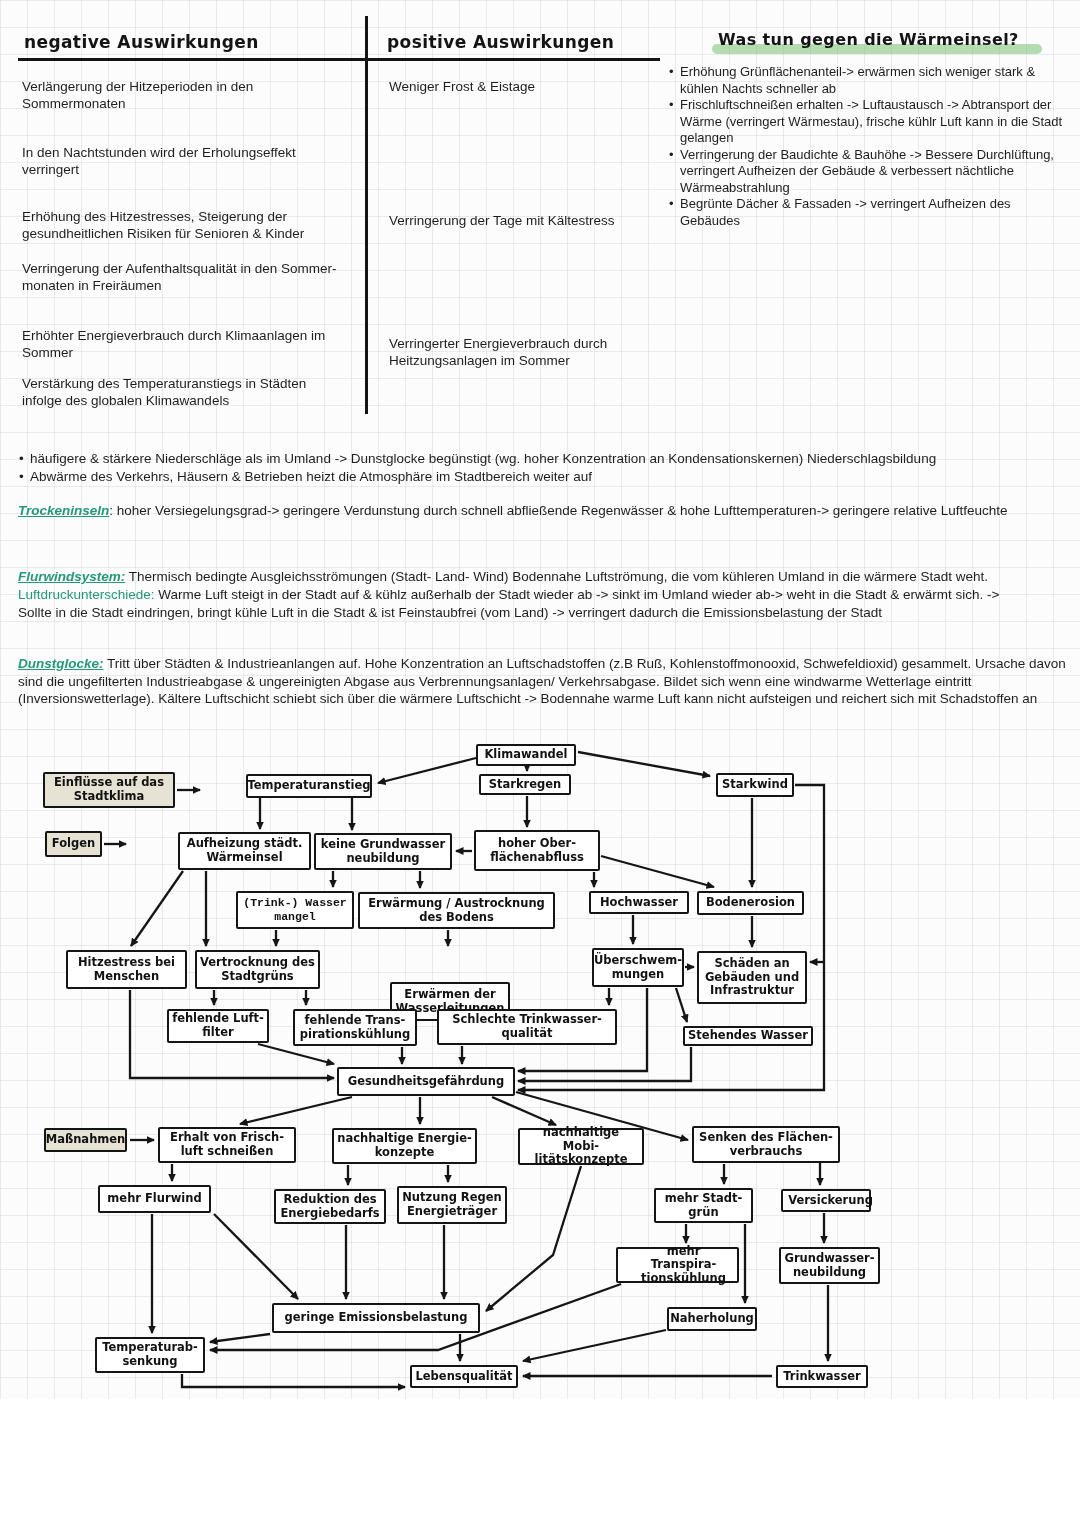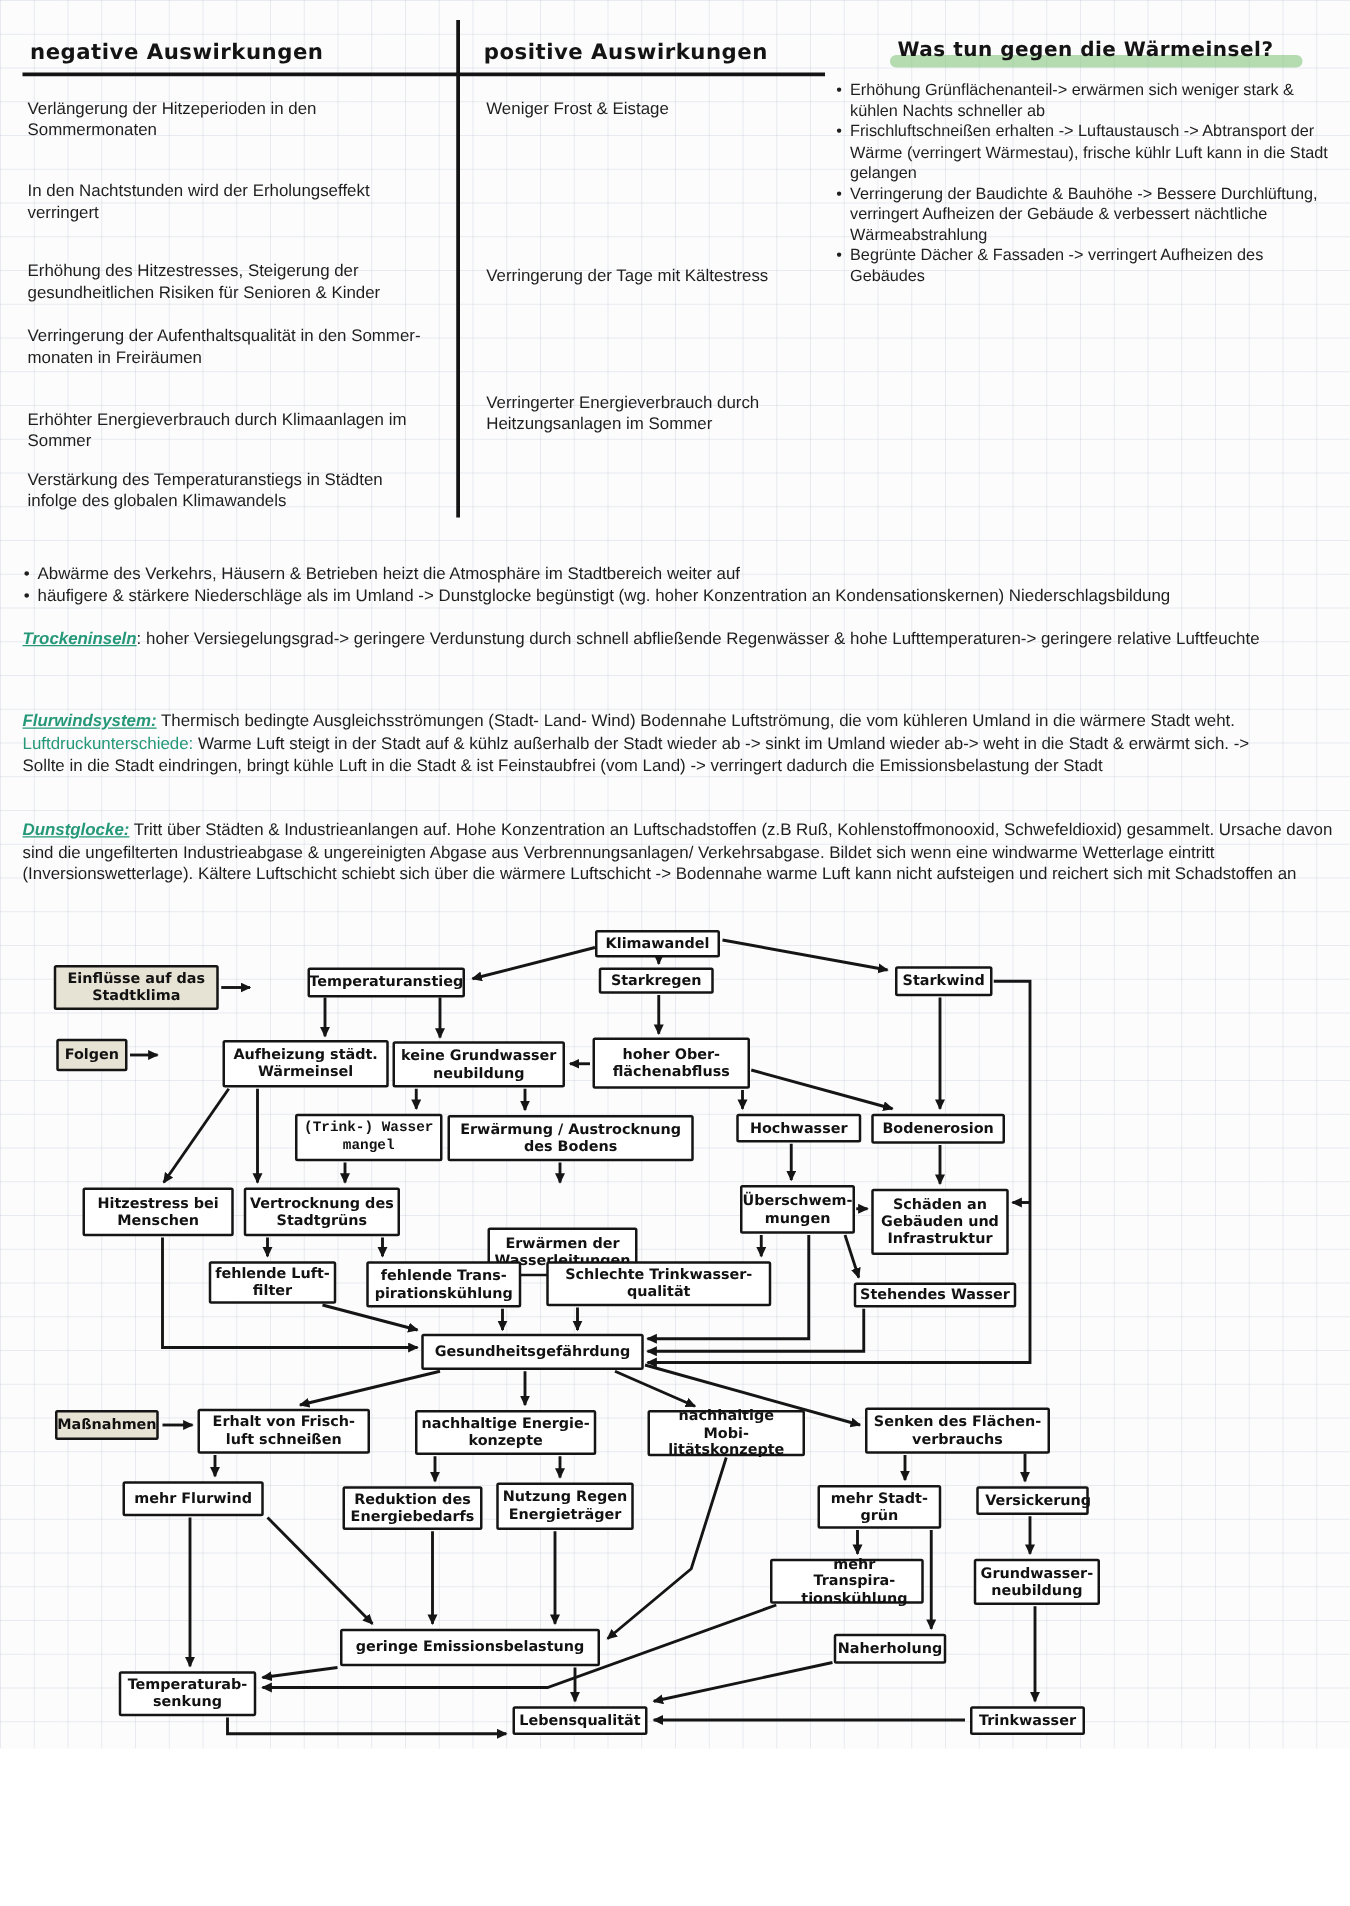--- a/index.html
+++ b/index.html
@@ -57,33 +57,33 @@
       <div class="cell" style="top: 260px; left: 0px; width: 100%;">Verringerung der Aufenthaltsqualität in den Sommer-
 monaten in Freiräumen</div>
       <div class="cell" style="top: 327px; left: 0px; width: 100%;">Erhöhter Energieverbrauch durch Klimaanlagen im
 Sommer</div>
       <div class="cell" style="top: 375px; left: 0px; width: 100%;">Verstärkung des Temperaturanstiegs in Städten
 infolge des globalen Klimawandels</div>
     </div>
   <div id="pos-items" style="position:absolute;left:389px;top:0;width:264px;">
       <div class="cell" style="top: 78px; left: 0px; width: 100%;">Weniger Frost &amp; Eistage</div>
       <div class="cell" style="top: 212px; left: 0px; width: 100%;">Verringerung der Tage mit Kältestress</div>
-      <div class="cell" style="top: 313px; left: 0px; width: 100%;">Verringerter Energieverbrauch durch
+      <div class="cell" style="top: 335px; left: 0px; width: 100%;">Verringerter Energieverbrauch durch
 Heitzungsanlagen im Sommer</div>
     </div>
   <div id="measures-list" class="measures" style="left:668px;top:64px;width:398px;">
       <div class="bul">Erhöhung Grünflächenanteil-&gt; erwärmen sich weniger stark &amp; kühlen Nachts schneller ab</div>
       <div class="bul">Frischluftschneißen erhalten -&gt; Luftaustausch -&gt; Abtransport der Wärme (verringert Wärmestau), frische kühlr Luft kann in die Stadt gelangen</div>
       <div class="bul">Verringerung der Baudichte &amp; Bauhöhe -&gt; Bessere Durchlüftung, verringert Aufheizen der Gebäude &amp; verbessert nächtliche Wärmeabstrahlung</div>
       <div class="bul">Begrünte Dächer &amp; Fassaden -&gt; verringert Aufheizen des Gebäudes</div>
     </div>
 
   <div id="note-bullets" style="position:absolute;left:18px;top:450px;width:1046px;font-size:13.5px;line-height:18px;">
+      <div class="bul">häufigere &amp; stärkere Niederschläge als im Umland -&gt; Dunstglocke begünstigt (wg. hoher Konzentration an Kondensationskernen) Niederschlagsbildung</div>
       <div class="bul">Abwärme des Verkehrs, Häusern &amp; Betrieben heizt die Atmosphäre im Stadtbereich weiter auf</div>
-      <div class="bul">häufigere &amp; stärkere Niederschläge als im Umland -&gt; Dunstglocke begünstigt (wg. hoher Konzentration an Kondensationskernen) Niederschlagsbildung</div>
     </div>
 
   <div class="para" style="left:18px;top:502px;width:1046px;">
     <span class="term" style="color:#259878;">Trockeninseln</span><span>: hoher Versiegelungsgrad-&gt; geringere Verdunstung durch schnell abfließende Regenwässer &amp; hohe Lufttemperaturen-&gt; geringere relative Luftfeuchte</span>
   </div>
 
   <div class="para" style="left:18px;top:586px;width:1050px;white-space:nowrap;">
     <span style="color:#259878;">Luftdruckunterschiede:</span><span> Warme Luft steigt in der Stadt auf &amp; kühlz außerhalb der Stadt wieder ab -&gt; sinkt im Umland wieder ab-&gt; weht in die Stadt &amp; erwärmt sich.  -&gt;</span>
   </div>
   <div class="para" style="left:18px;top:568px;width:1050px;white-space:nowrap;">

